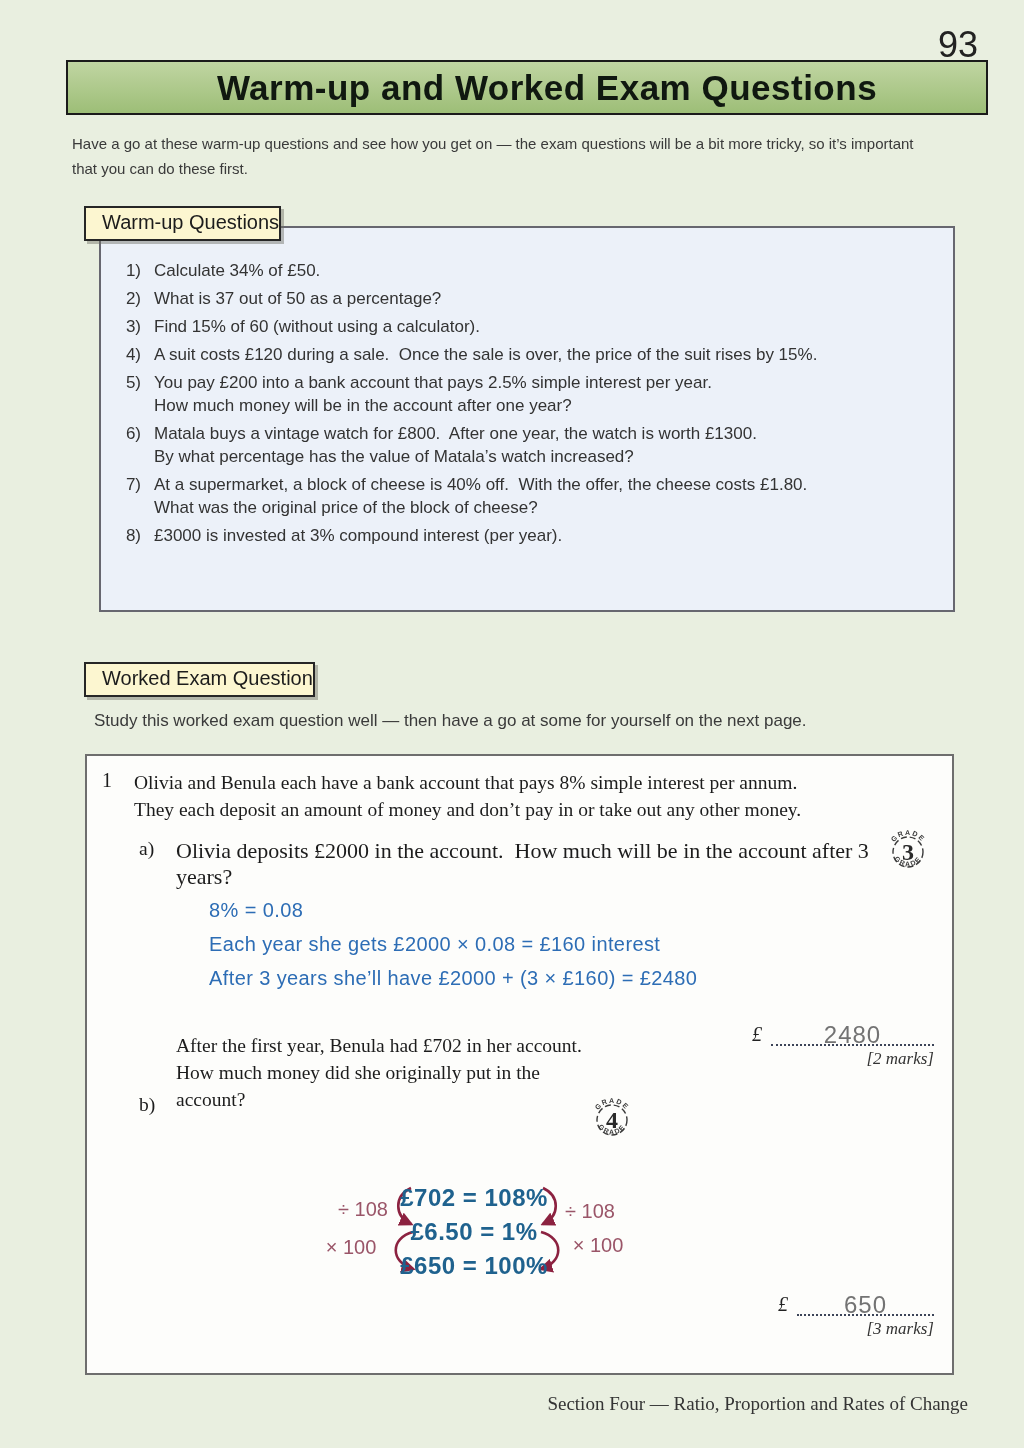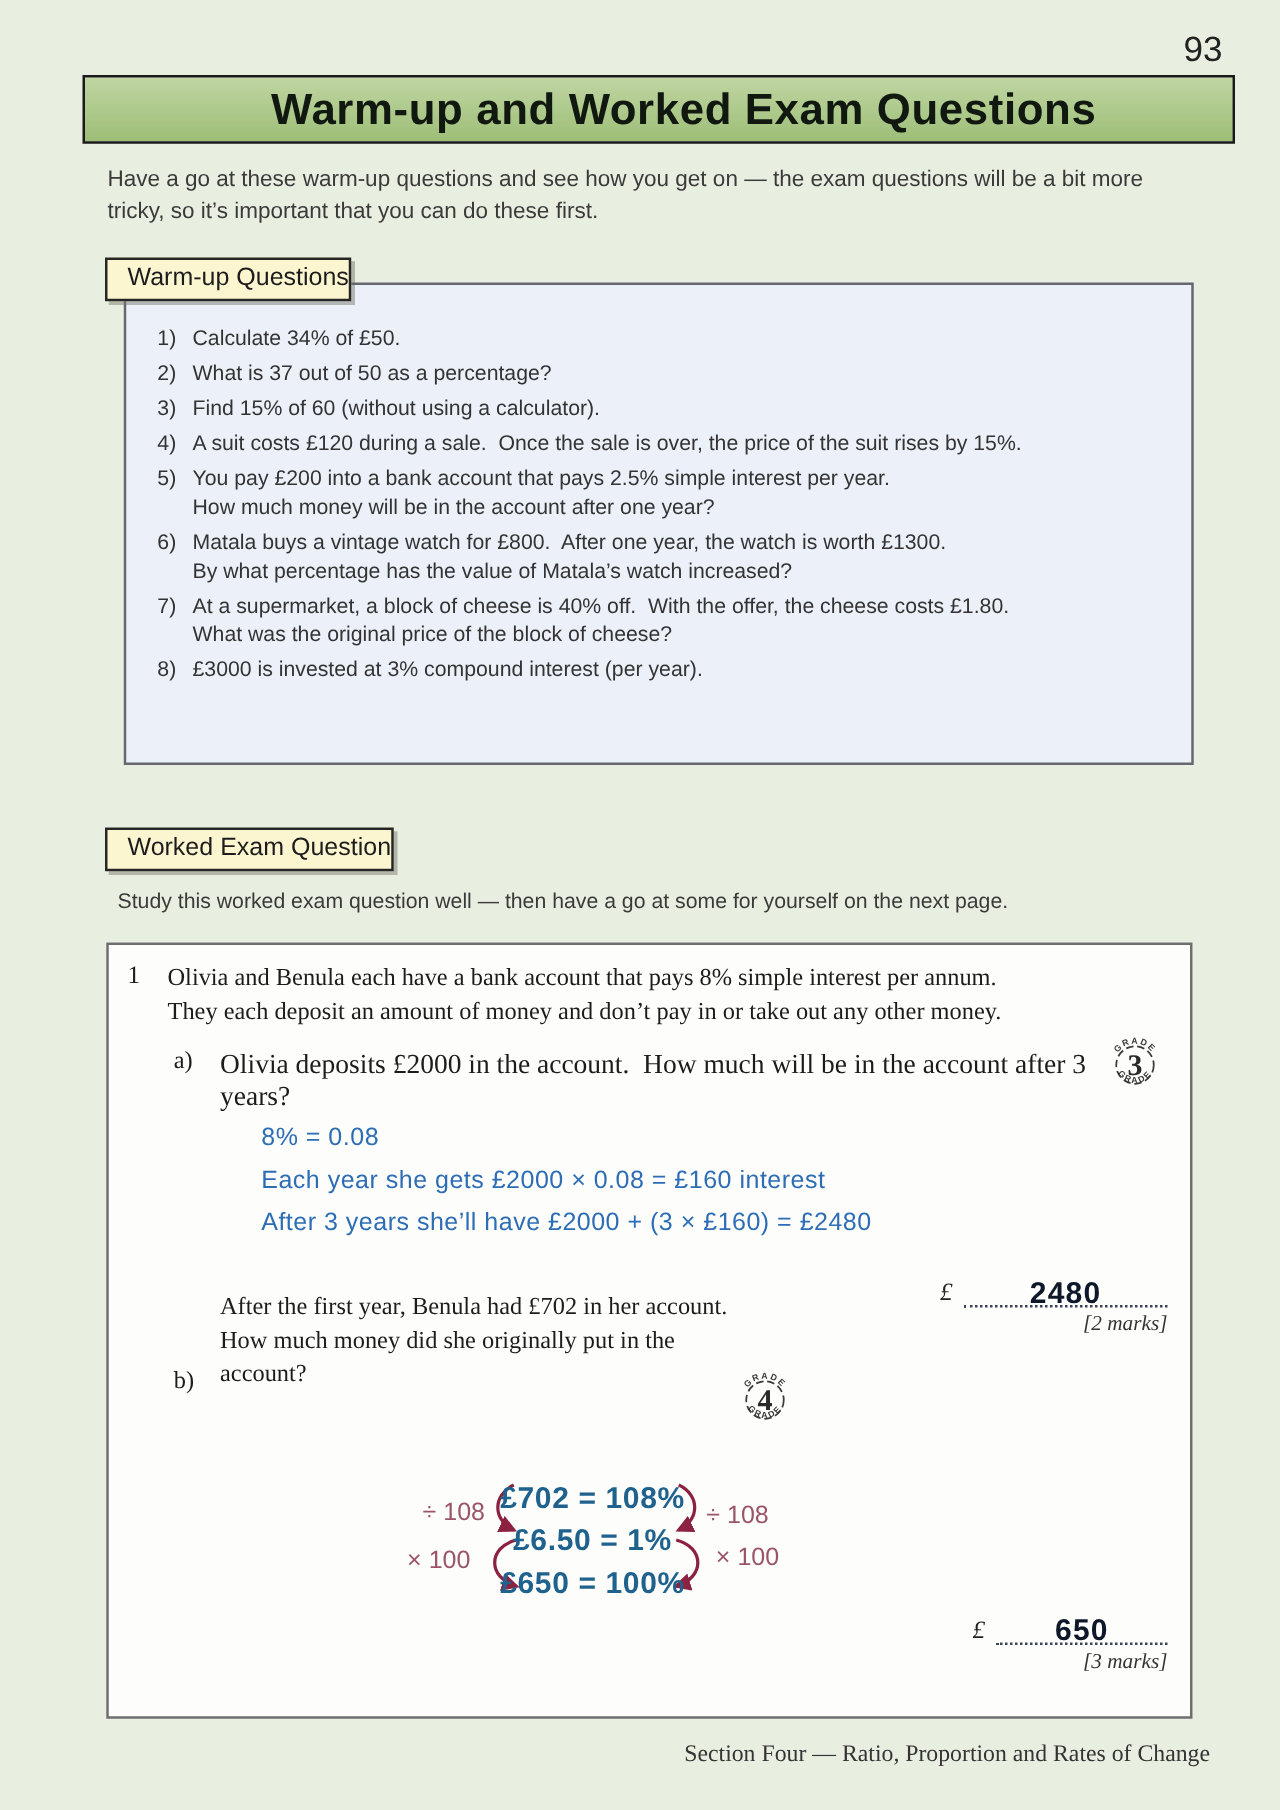--- a/index.html
+++ b/index.html
@@ -6,34 +6,34 @@
   html, body { background: #d8d8d8; }
   .page {
     position: relative;
     width: 1024px; height: 1448px;
     background: #e9efe0;
     font-family: "Liberation Sans", sans-serif;
     overflow: hidden;
   }
   .page-number {
     position: absolute; top: 24px; right: 46px;
-    font-size: 28px; color: #222;
+    font-size: 36px; color: #222;
   }
   .header-bar {
     position: absolute; left: 66px; top: 60px; width: 922px; height: 55px;
     background: linear-gradient(#c0d5a2, #9dbe77);
     border: 2px solid #1a1a1a;
     display: flex; align-items: center; justify-content: center; padding-left: 40px;
   }
   .header-title {
     font-size: 35px; font-weight: bold; color: #101810; letter-spacing: 0.5px;
   }
   .intro {
-    position: absolute; left: 86px; top: 131px; width: 856px;
-    font-size: 18px; line-height: 25px; color: #3a3a3a;
+    position: absolute; left: 72px; top: 131px; width: 856px;
+    font-size: 15px; line-height: 25px; color: #3a3a3a;
   }
   .section-label {
     position: absolute;
     background: #fcf6d0;
     border: 2px solid #262626;
     box-shadow: 3px 3px 0 rgba(110,110,100,0.45);
     padding: 3px 0 5px 16px;
     font-size: 20px; color: #1c1c1c;
     z-index: 2; white-space: nowrap;
   }
@@ -74,21 +74,21 @@
   .badge-a { left: 884px; top: 828px; }
   .badge-b { left: 588px; top: 1096px; }
   .answer { position: absolute; }
   .answer-a { left: 752px; top: 1016px; width: 182px; }
   .answer-b { left: 778px; top: 1286px; width: 156px; }
   .answer-row { display: flex; align-items: flex-end; gap: 9px; }
   .currency { font-family: "Liberation Serif", serif; font-style: italic; font-size: 20px; color: #222; }
   .leader { flex: 1; border-bottom: 2px dotted #3c4458; text-align: center; }
   .answer-value {
     display: inline-block; position: relative; top: 5px;
-    color: #0f172a; font-size: 24px; letter-spacing: 1px; font-weight: 700;
+    color: #737373; font-size: 24px; letter-spacing: 1px; font-weight: 400;
   }
   .marks { text-align: right; font-family: "Liberation Serif", serif; font-style: italic; font-size: 17px; color: #333; margin-top: 3px; }
   .diagram { position: absolute; left: 318px; top: 1176px; }
   .footer {
     position: absolute; top: 1393px; right: 56px;
     font-size: 19px; color: #343434; font-family: Liberation Serif, serif;
   }
   svg text { font-family: "Liberation Sans", sans-serif; }
   .dia-eq { fill: #1f628e; font-size: 24px; font-weight: 600; letter-spacing: 0.5px; }
   .dia-op { fill: #9a5568; font-size: 20px; }

